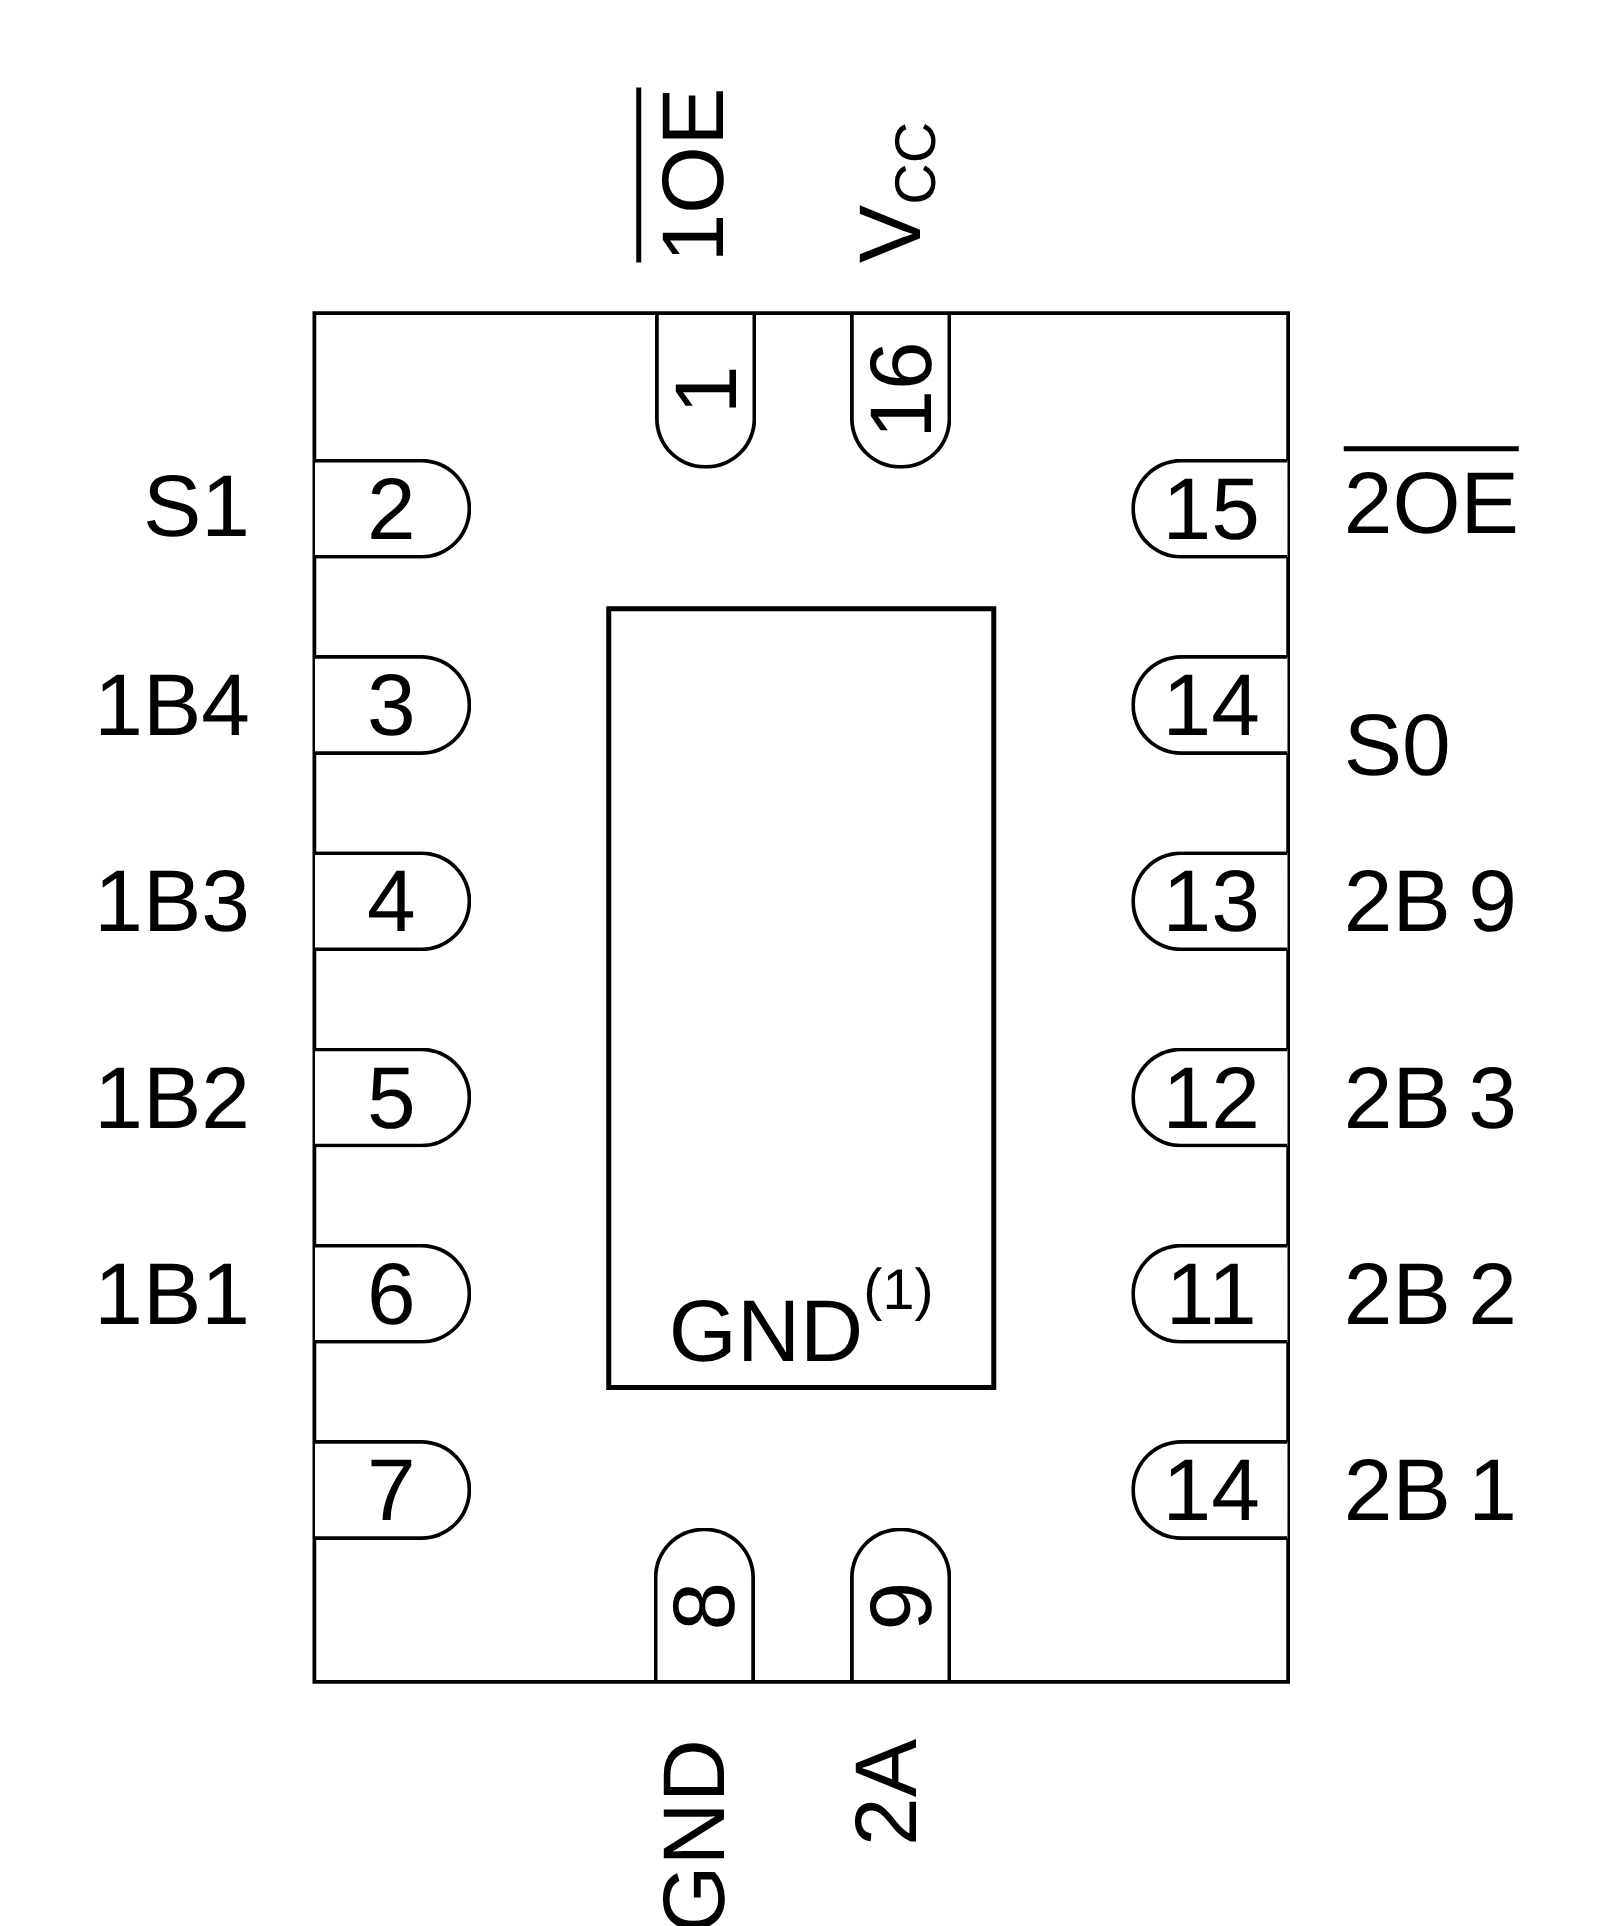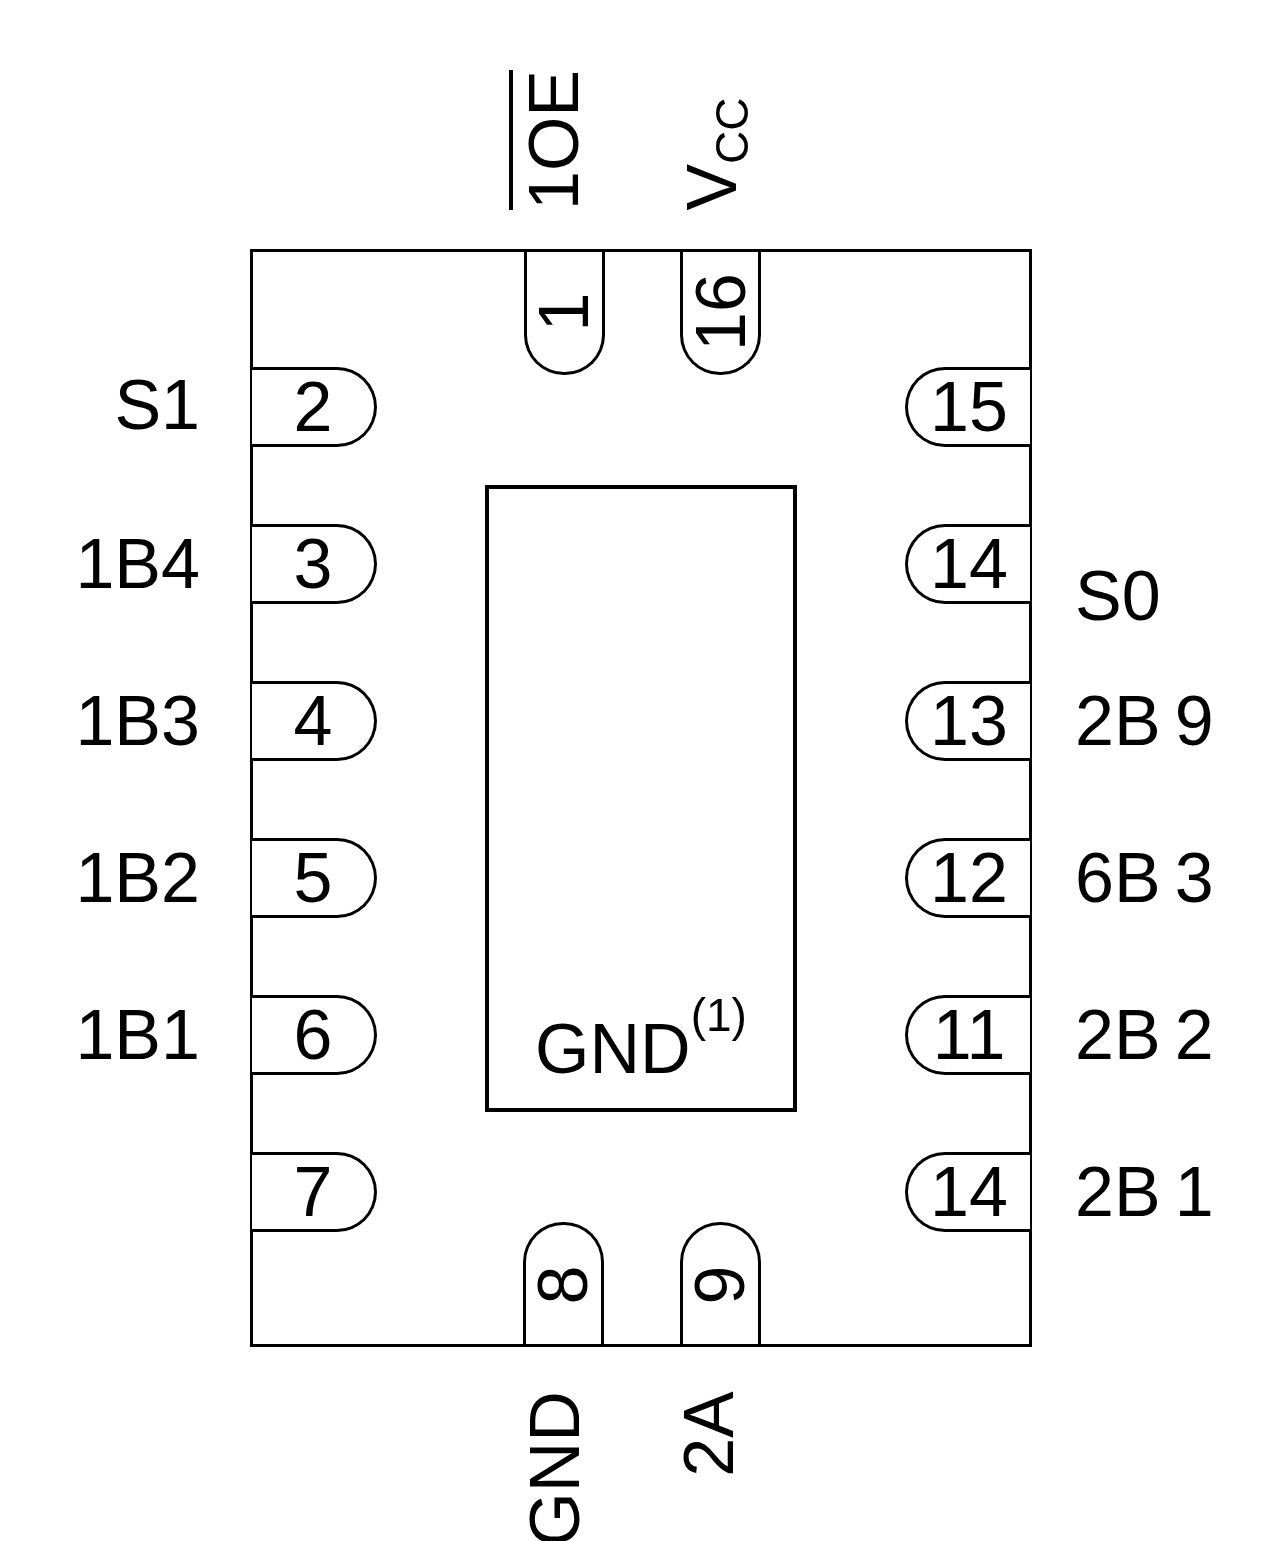--- a/index.html
+++ b/index.html
@@ -30,21 +30,21 @@
     width: 312px; height: 627px;
     border: 4px solid #000;
     box-sizing: border-box;
     display: flex;
     align-items: flex-end;
     justify-content: center;
   }
   .pad-label {
     font-size: 70px;
     line-height: 1;
-    padding-bottom: 24px;
+    padding-bottom: 8px;
     white-space: nowrap;
   }
   .pad-label sup {
     font-size: 46px;
     line-height: 0;
     position: relative;
     top: -18px;
   }
   .pin {
     position: absolute;
@@ -169,28 +169,31 @@
   <div class="side-lbl lbl-left" style="top:681px;">
     <span>1B3</span>
   </div>
   <div class="side-lbl lbl-left" style="top:838px;">
     <span>1B2</span>
   </div>
   <div class="side-lbl lbl-left" style="top:995px;">
     <span>1B1</span>
   </div>
 
+  <div class="side-lbl lbl-right" style="top:367px;">
+    <span class="overlined">2OE</span>
+  </div>
   <div class="side-lbl lbl-right" style="top:556px;">
     <span>S0</span>
   </div>
   <div class="side-lbl lbl-right" style="top:681px;">
     <span>2B 9</span>
   </div>
   <div class="side-lbl lbl-right" style="top:838px;">
-    <span>6B 3</span>
+    <span>2B 3</span>
   </div>
   <div class="side-lbl lbl-right" style="top:995px;">
     <span>2B 2</span>
   </div>
   <div class="side-lbl lbl-right" style="top:1152px;">
     <span>2B 1</span>
   </div>
 
   <div class="rot-lbl" style="left:454px; top:95px;">
     <span class="overlined">1OE</span>

